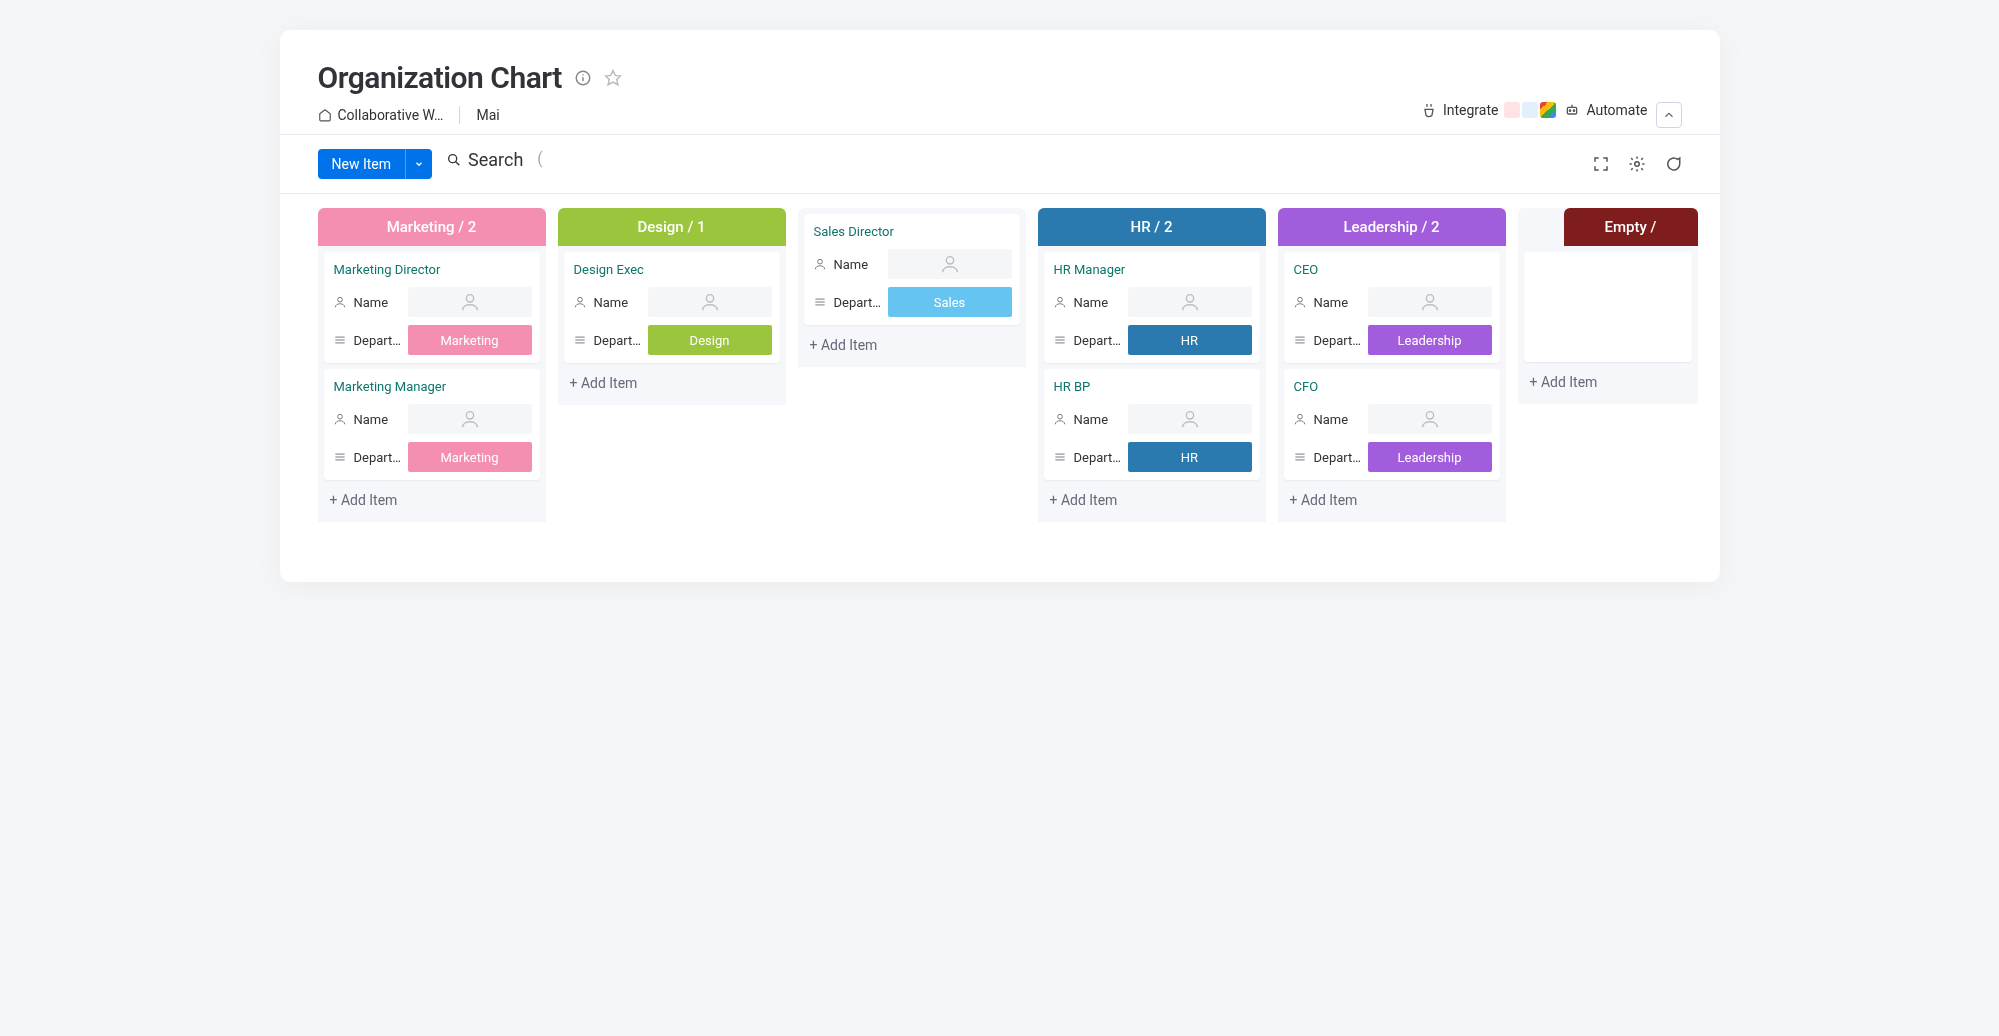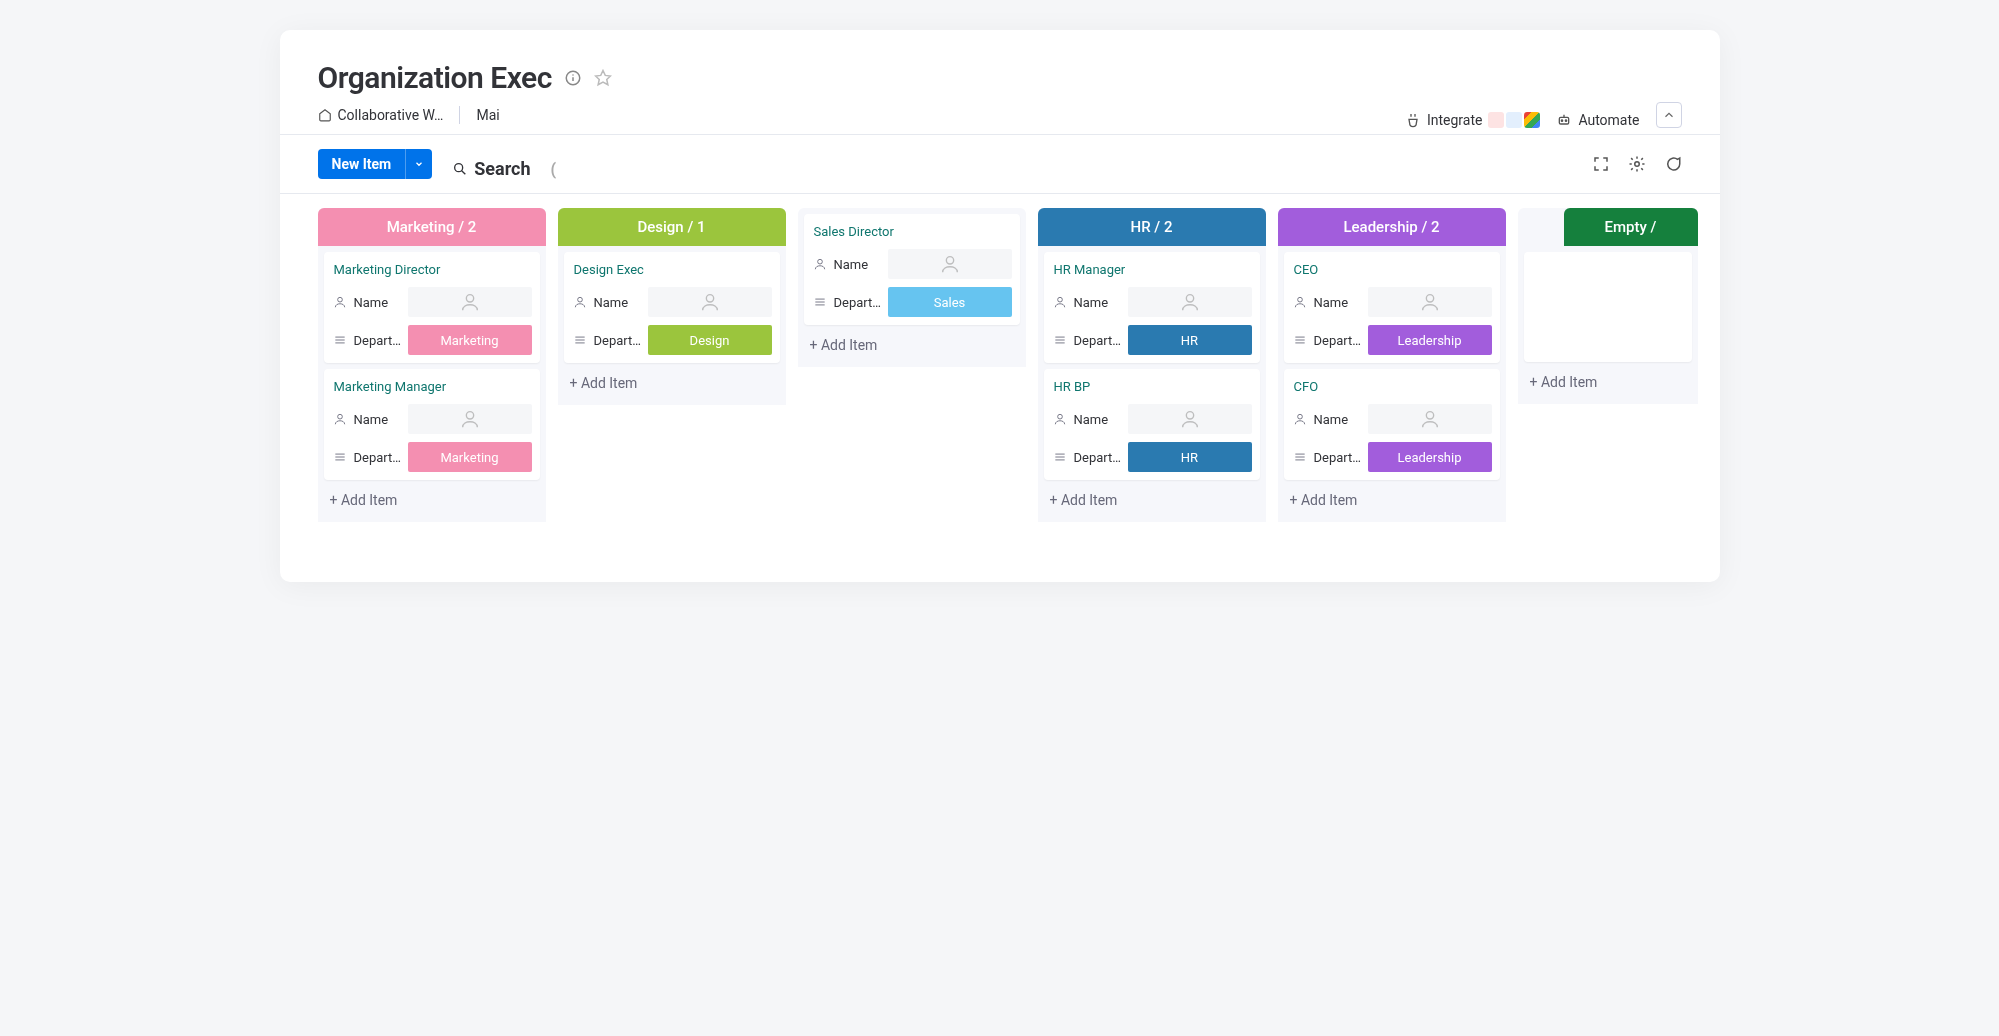--- a/index.html
+++ b/index.html
@@ -63,41 +63,41 @@
     height: 100%;
     white-space: nowrap;
     max-width: 140px;
     overflow: hidden;
     text-overflow: ellipsis;
   }
   .divider-v {
     width:1px; height:18px; background:#d0d4e4;
   }
   .subtabs-right {
-    display: flex; align-items: flex-end; gap: 16px;
+    display: flex; align-items: flex-start; gap: 8px;
   }
   .subtabs-right .link-btn {
     display:flex; align-items:center; gap:6px; font-size:14px; cursor:pointer; color:#323338;
   }
   .integrate-icons { display:flex; gap:2px; }
   .integrate-icons span { width:16px; height:16px; border-radius:3px; display:inline-block; }
   .ic-red { background:#fde3e3; }
   .ic-blue { background:#e3effd; }
   .ic-gmail { background:linear-gradient(135deg,#ea4335 0 25%,#fbbc05 25% 50%,#34a853 50% 75%,#4285f4 75%); }
   .chevron-up-btn {
     width:26px; height:26px; border:1px solid #d0d4e4; border-radius:4px;
     display:flex; align-items:center; justify-content:center; cursor:pointer; color:#666;
   }
   .toolbar {
     display:flex; align-items:center; justify-content:space-between;
     padding-top: 14px;
     padding-bottom: 14px;
     border-bottom: 1px solid #e6e9ef;
   }
-  .toolbar-left { display:flex; align-items:flex-end; gap:20px;font-weight:bold; }
+  .toolbar-left { display:flex; align-items:flex-start; gap:14px; }
   .new-item-btn {
     display:flex; align-items:center;
     background:#0073ea; color:#fff;
     border-radius:4px; overflow:hidden;
     cursor:pointer; font-size:14px;
   }
   .new-item-btn .label { padding:7px 14px; }
   .new-item-caret { padding:7px 8px; border-left:1px solid rgba(255,255,255,.3); }
   .search-btn {
     display:flex; align-items:center; gap:6px; color:#323338; font-size:18px; cursor:pointer;
@@ -155,21 +155,21 @@
   .add-item {
     padding:12px 12px 8px 12px; color:#676879; font-size:14px; cursor:pointer;
   }
 </style>
 </head>
 <body>
 
 <div class="app-window">
 
   <div class="header">
-    <div class="page-title">Organization Exec</div>
+    <div class="page-title">Organization Chart</div>
     <div class="info-icon">
       <svg width="18" height="18" viewBox="0 0 24 24" fill="none" stroke="#888" stroke-width="2">
           <circle cx="12" cy="12" r="9"></circle>
           <line x1="12" y1="11" x2="12" y2="16"></line>
           <circle cx="12" cy="8" r="1" fill="#888" stroke="none"></circle>
         </svg>
     </div>
     <div class="star-icon">
       <svg width="18" height="18" viewBox="0 0 24 24" fill="none" stroke="#bbb" stroke-width="2">
           <polygon points="12 2 15 8.5 22 9.3 17 14 18.5 21 12 17.5 5.5 21 7 14 2 9.3 9 8.5 12 2"></polygon>
@@ -505,19 +505,19 @@
                 <line x1="4" y1="17" x2="20" y2="17"></line>
               </svg>
             </span>
             <span class="row-label">Depart…</span>
             <span class="row-value" style="background:#a25ddc">Leadership</span>
           </div>
         </div>
         <div class="add-item">+ Add Item</div>
       </div>
       <div class="column empty-col">
-        <div class="col-header" style="background: #15803d; margin-left: 46px;">Empty /</div>
+        <div class="col-header" style="background: #7f1d1d; margin-left: 46px;">Empty /</div>
         <div class="card empty-card"></div>
         <div class="add-item">+ Add Item</div>
       </div>
     </div>
 
 </div>
 
 </body></html>

